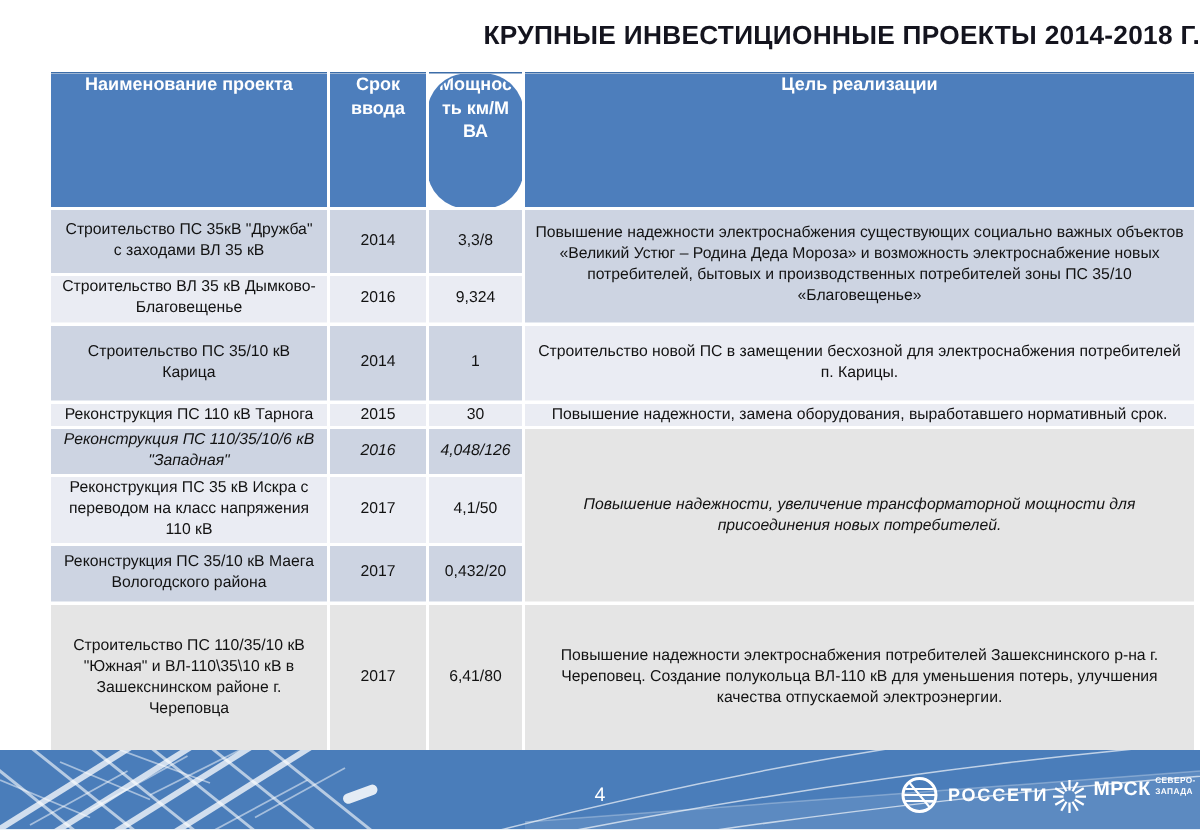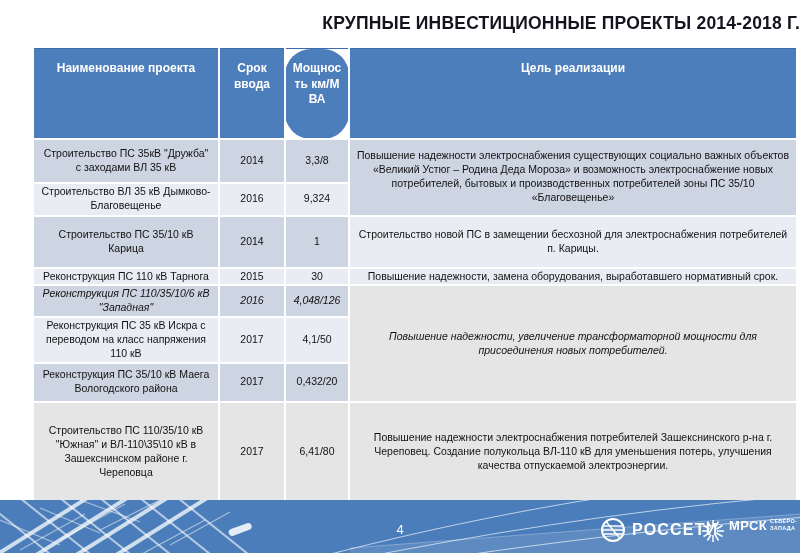--- a/index.html
+++ b/index.html
@@ -24,21 +24,21 @@
   }
   .projects th, .projects td {
     border: 2px solid #ffffff;
     padding: 1px 6px;
     text-align: center;
     overflow: hidden;
   }
   .projects thead th {
     background: #4D7EBC; color: #ffffff;
     font-size: 12px; font-weight: bold;
-    vertical-align: top; padding-top: 12px; line-height: 1.3;
+    vertical-align: top; padding-top: 0; line-height: 1.3;
     border-top: 1px solid #3c6da8;
   }
   .projects thead th.col-power-head { word-break: break-all; border-radius: 26px; }
   .projects td {
     font-size: 10.5px; color: #121212;
     line-height: 1.32; vertical-align: middle;
   }
   .dark  { background: #CDD4E2; }
   .light { background: #EAECF3; }
   .mid   { background: #e5e5e5; margin-left: 22px; }
@@ -46,21 +46,21 @@
   .footer { position: absolute; left: 0; bottom: 0; width: 800px; height: 53px; }
   .footer svg.bg { position: absolute; left: 0; top: 0; display: block; }
 
   .page-num {
     position: absolute; left: 386px; top: 23px; width: 28px;
     text-align: center; color: #ffffff; font-size: 13px; line-height: 1;
   }
   .rosseti {
     position: absolute; left: 600px; top: 17px;
     display: flex; align-items: center; gap: 6px;
-    color: #ffffff; font-weight: bold; font-size: 16px; letter-spacing: 1.2px;
+    color: #ffffff; font-weight: bold; font-size: 12px; letter-spacing: 1.2px;
   }
   .mrsk {
     position: absolute; left: 700px; top: 18px;
     display: flex; align-items: flex-start; gap: 3px; color: #ffffff;
   }
   .mrsk-name { font-weight: bold; font-size: 13px; letter-spacing: 0.4px; }
   .mrsk-sub { font-size: 5.5px; line-height: 1.2; text-align: left; font-weight: bold; letter-spacing: 0.3px; }
   .mrsk-sub span { display: block; }
 </style>
 </head>

